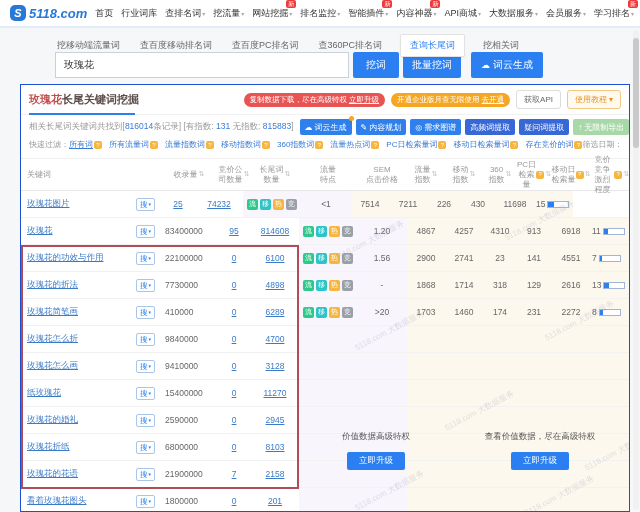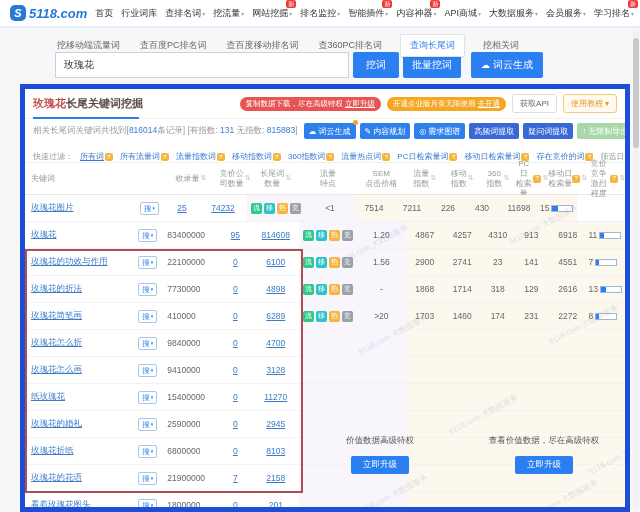--- a/index.html
+++ b/index.html
@@ -23,21 +23,21 @@
   .searchrow{position:absolute;top:52px;left:55px;display:flex;align-items:center;z-index:3;}
   .search-input{width:294px;height:26px;border:1px solid #c9d2dc;background:#fff;font-size:10px;color:#333;padding:0 8px;outline:none;}
   .btn{height:26px;background:#2b7ff0;color:#fff;font-size:10px;border:none;border-radius:2px;display:flex;align-items:center;justify-content:center;cursor:pointer;}
   .btn-dig{width:46px;margin-left:4px;}
   .btn-batch{width:58px;margin-left:4px;position:relative;}
   .batch-dot{position:absolute;top:-4px;left:-3px;width:7px;height:7px;background:#f5a623;border-radius:50%;}
   .btn-cloudgen{width:72px;margin-left:10px;gap:3px;}
   .cloud-glyph{font-size:9px;}
 
   
-  .panel{position:absolute;left:20px;top:84px;width:610px;height:428px;background:#fff;border:5px solid #1d4ed8;overflow:hidden;z-index:2;}
+  .panel{position:absolute;left:20px;top:84px;width:610px;height:428px;background:#fff;border:1px solid #1d4ed8;overflow:hidden;z-index:2;}
   .panel-head{height:30px;display:flex;align-items:center;padding:0 8px;border-bottom:1px solid #f1f1f1;position:relative;gap:6px;}
   .panel-title{font-size:11px;font-weight:bold;white-space:nowrap;}
   .t-kw{color:#c0504d;}
   .t-rest{color:#5a4a48;}
   .title-underline{position:absolute;left:8px;bottom:-1px;width:106px;height:2px;background:#2b7ff0;}
   .promos{margin-left:auto;display:flex;align-items:center;gap:6px;}
   .pill{font-size:7.5px;color:#fff;padding:2px 6px;border-radius:9px;white-space:nowrap;cursor:pointer;}
   .pill.red{background:#e85454;}
   .pill.orange{background:#f5a623;}
   .pill .plink{text-decoration:underline;margin-left:2px;}
@@ -46,21 +46,21 @@
 
   .inforow{height:24px;display:flex;align-items:center;padding:0 8px;font-size:8.5px;color:#999;white-space:nowrap;gap:6px;}
   .num-blue{color:#3a7bd5;}
   .actions{margin-left:auto;display:flex;gap:4px;}
   .act{height:16px;font-size:8px;color:#fff;border:none;border-radius:2px;padding:0 5px;display:flex;align-items:center;gap:2px;position:relative;cursor:pointer;white-space:nowrap;}
   .act[data-variant="blue"]{background:#2f80ed;}
   .act[data-variant="deep"]{background:#3867d6;}
   .act[data-variant="green"]{background:#a8d8a8;}
   .act .dot{position:absolute;top:-3px;right:-2px;width:5px;height:5px;border-radius:50%;background:#f5a623;}
 
-  .filterrow{height:20px;display:flex;align-items:flex-end;padding:0 8px;font-size:8px;color:#999;border-bottom:1px solid #efefef;gap:7px;white-space:nowrap;}
+  .filterrow{height:20px;display:flex;align-items:flex-start;padding:0 8px;font-size:8px;color:#999;border-bottom:1px solid #efefef;white-space:nowrap;}
   .flink{color:#3a7bd5;display:flex;align-items:center;gap:1px;cursor:pointer;}
   .flink .lbl.active{text-decoration:underline;}
   .q{width:8px;height:8px;background:#f5b53f;color:#fff;font-size:6px;border-radius:2px;display:inline-flex;align-items:center;justify-content:center;flex:0 0 auto;}
   .datefilter{margin-left:auto;display:flex;align-items:center;gap:4px;}
 
   
   .thead{display:flex;height:32px;border-bottom:1px solid #e8e8e8;font-size:8px;color:#999;}
   .th{display:flex;align-items:center;justify-content:center;text-align:center;line-height:1.25;height:100%;}
   .th.left{justify-content:flex-start;padding-left:6px;}
   .sort{color:#c5c5c5;font-size:7px;margin-left:1px;cursor:pointer;}
@@ -172,23 +172,23 @@
         <span class="nav-badge">新</span>
       </span>
     </div>
 
 </div>
 
 <div class="tabsrow">
 
     <span class="tab">挖移动端流量词</span>
 
+    <span class="tab">查百度移动排名词</span>
+
     <span class="tab">查百度PC排名词</span>
-
-    <span class="tab">查百度移动排名词</span>
 
     <span class="tab">查360PC排名词</span>
 
     <span class="tab active">查询长尾词</span>
 
     <span class="tab">挖相关词</span>
   </div>
 
 <div class="searchrow">
   <input class="search-input" value="玫瑰花" style="">

